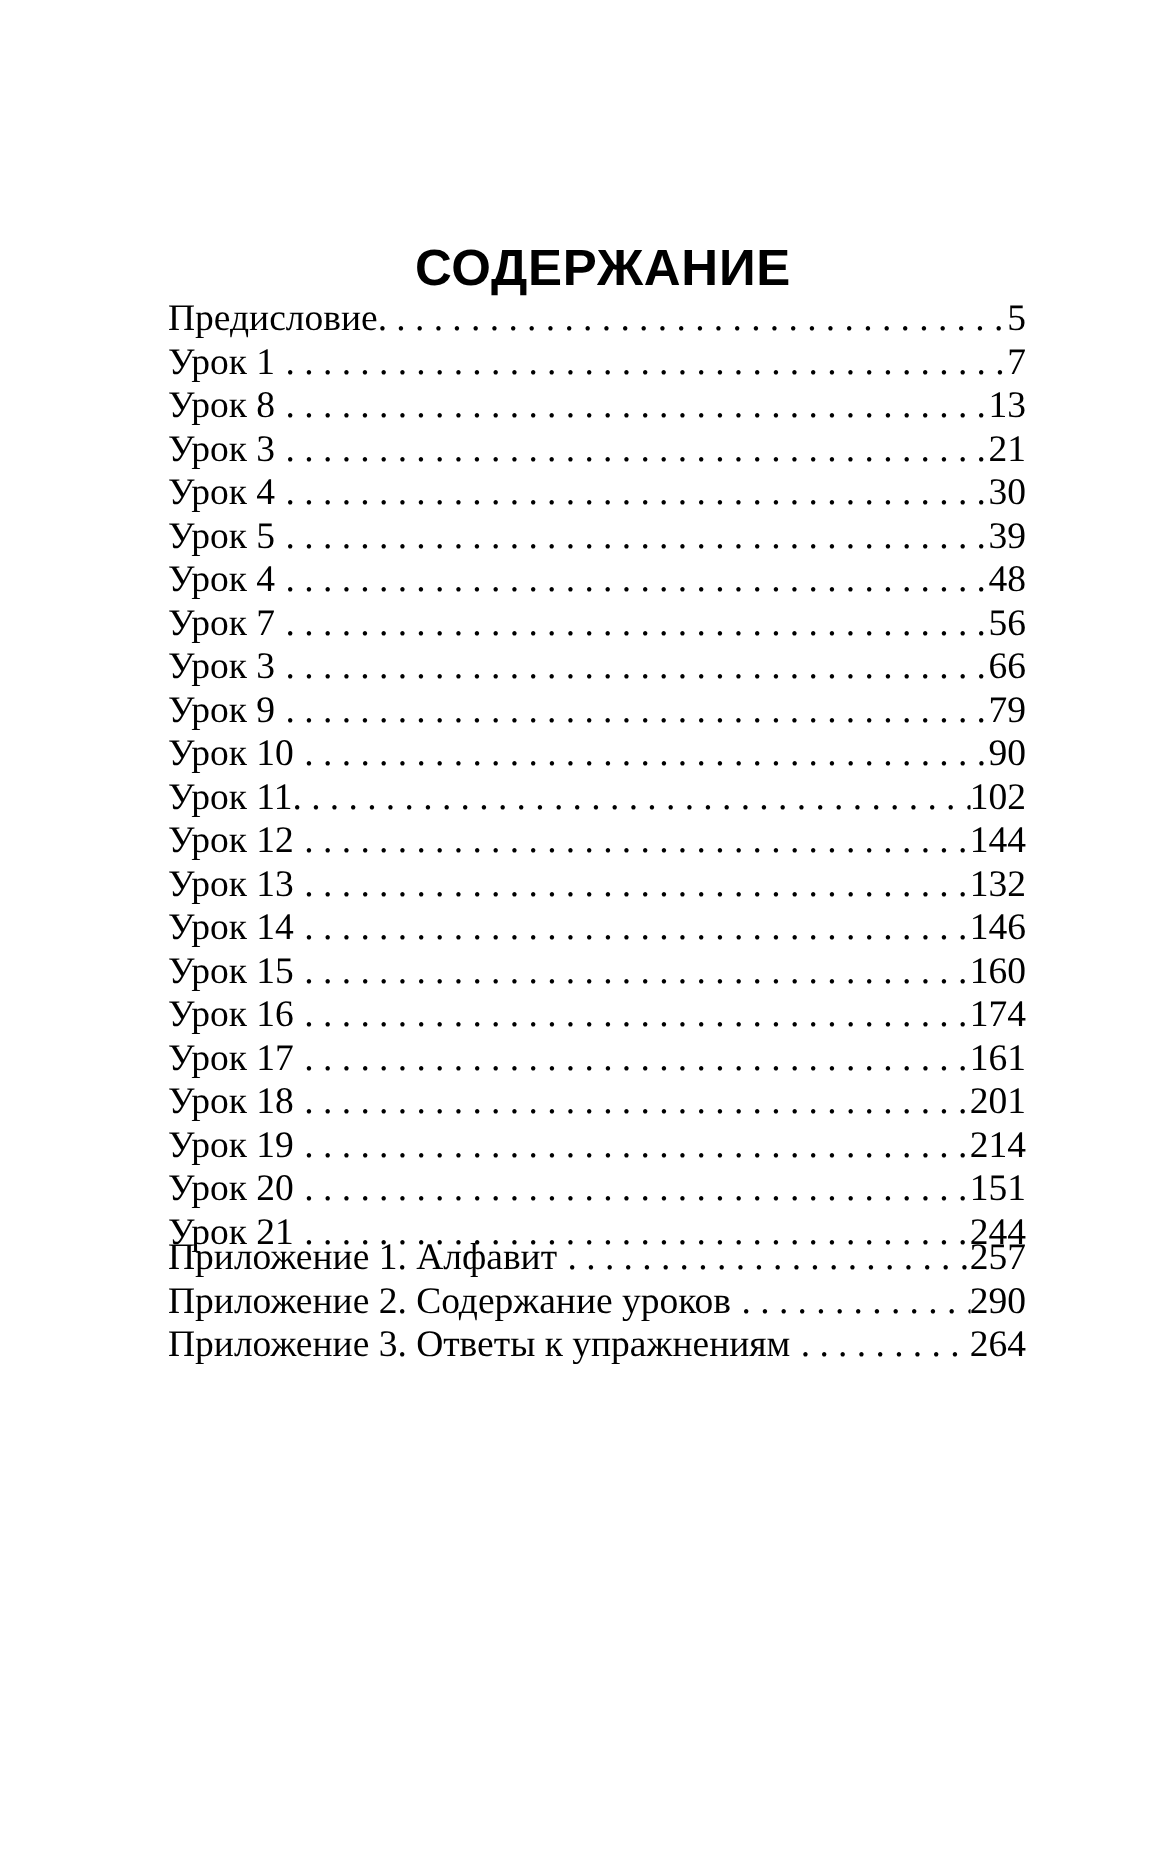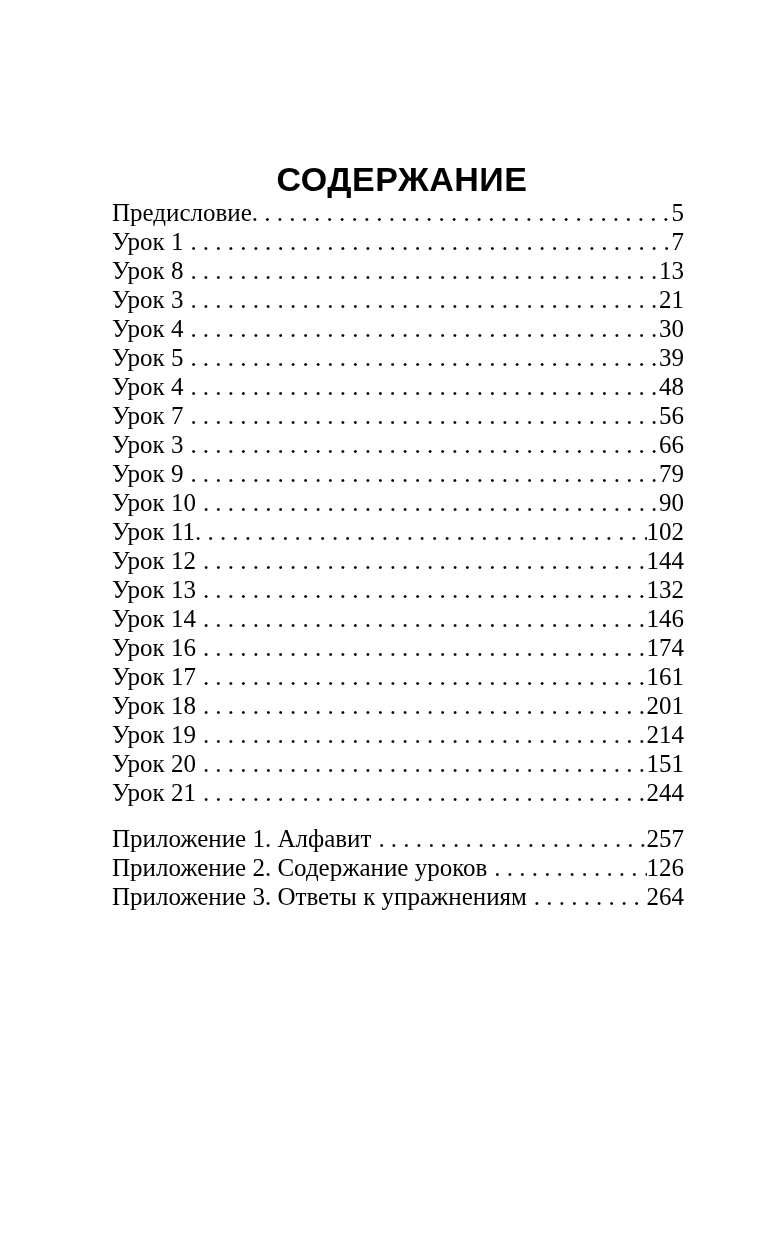--- a/index.html
+++ b/index.html
@@ -180,20 +180,25 @@
         <span class="entry-title">Урок 13</span>
         <span class="entry-leader"></span>
         <span class="entry-page">132</span>
       </li>
       <li class="toc-entry loose">
         <span class="entry-title">Урок 14</span>
         <span class="entry-leader"></span>
         <span class="entry-page">146</span>
       </li>
       <li class="toc-entry loose">
+        <span class="entry-title">Урок 15</span>
+        <span class="entry-leader"></span>
+        <span class="entry-page">160</span>
+      </li>
+      <li class="toc-entry loose">
         <span class="entry-title">Урок 16</span>
         <span class="entry-leader"></span>
         <span class="entry-page">174</span>
       </li>
       <li class="toc-entry loose">
         <span class="entry-title">Урок 17</span>
         <span class="entry-leader"></span>
         <span class="entry-page">161</span>
       </li>
       <li class="toc-entry loose">
@@ -220,21 +225,21 @@
 
   <ul class="toc-list" id="appendix-list">
       <li class="toc-entry loose">
         <span class="entry-title">Приложение 1. Алфавит</span>
         <span class="entry-leader"></span>
         <span class="entry-page">257</span>
       </li>
       <li class="toc-entry loose">
         <span class="entry-title">Приложение 2. Содержание уроков</span>
         <span class="entry-leader"></span>
-        <span class="entry-page">126</span>
+        <span class="entry-page">290</span>
       </li>
       <li class="toc-entry loose">
         <span class="entry-title">Приложение 3. Ответы к упражнениям</span>
         <span class="entry-leader"></span>
         <span class="entry-page">264</span>
       </li>
     </ul>
 
 </div>
 

